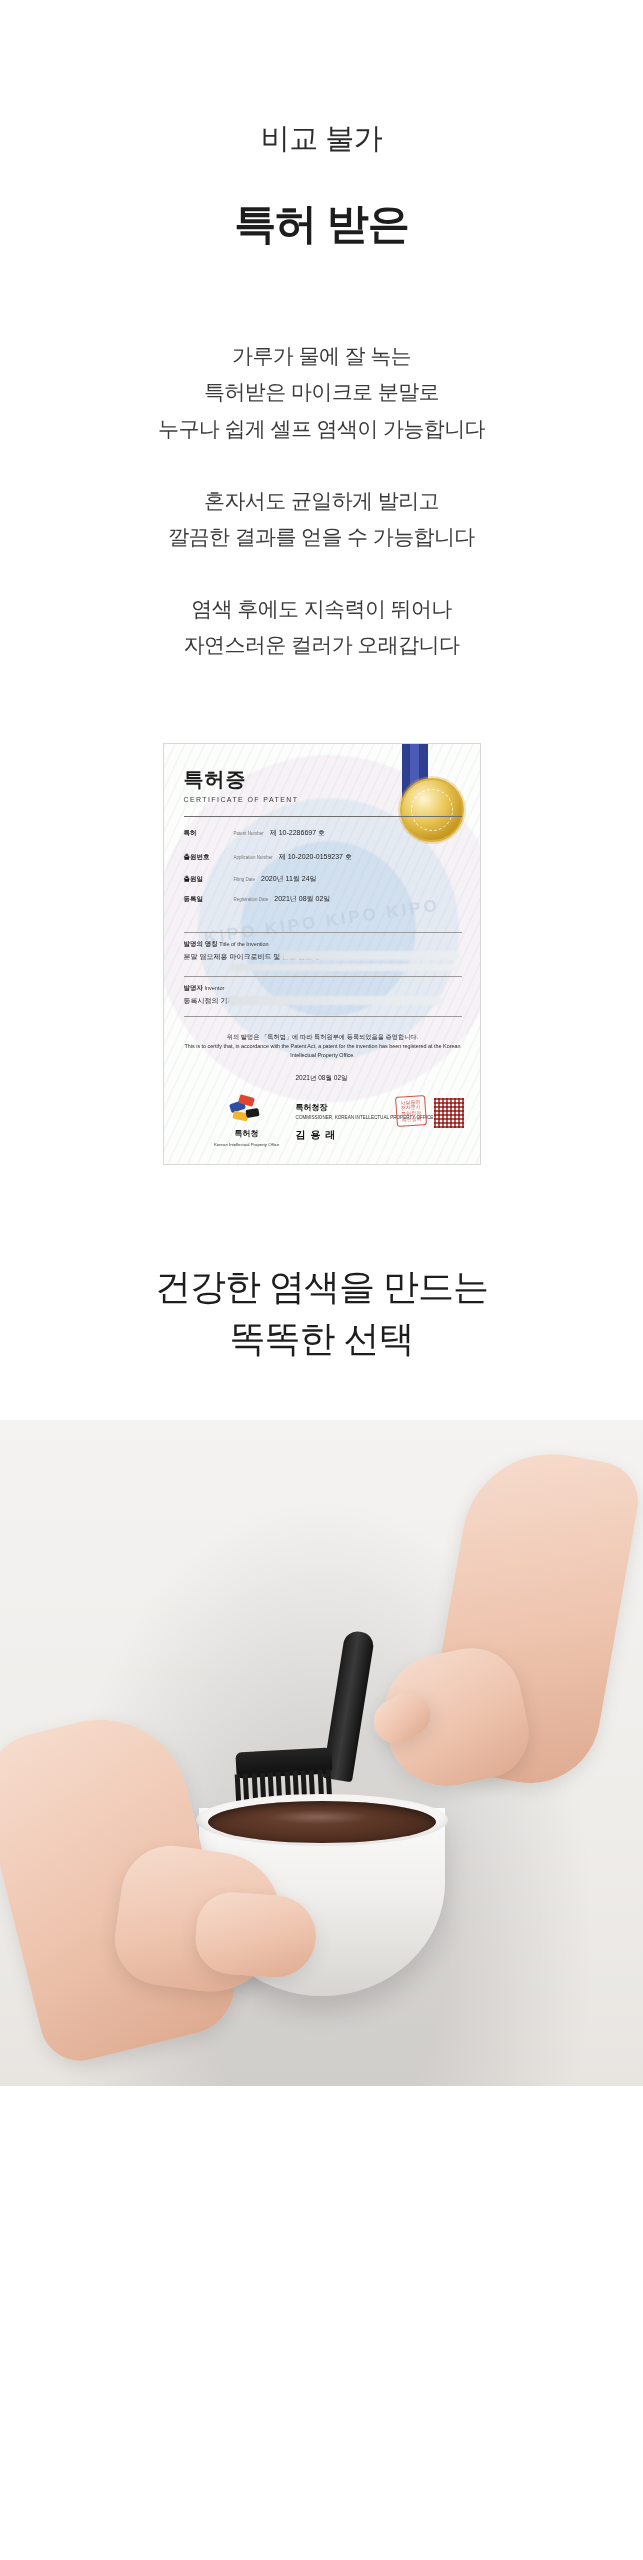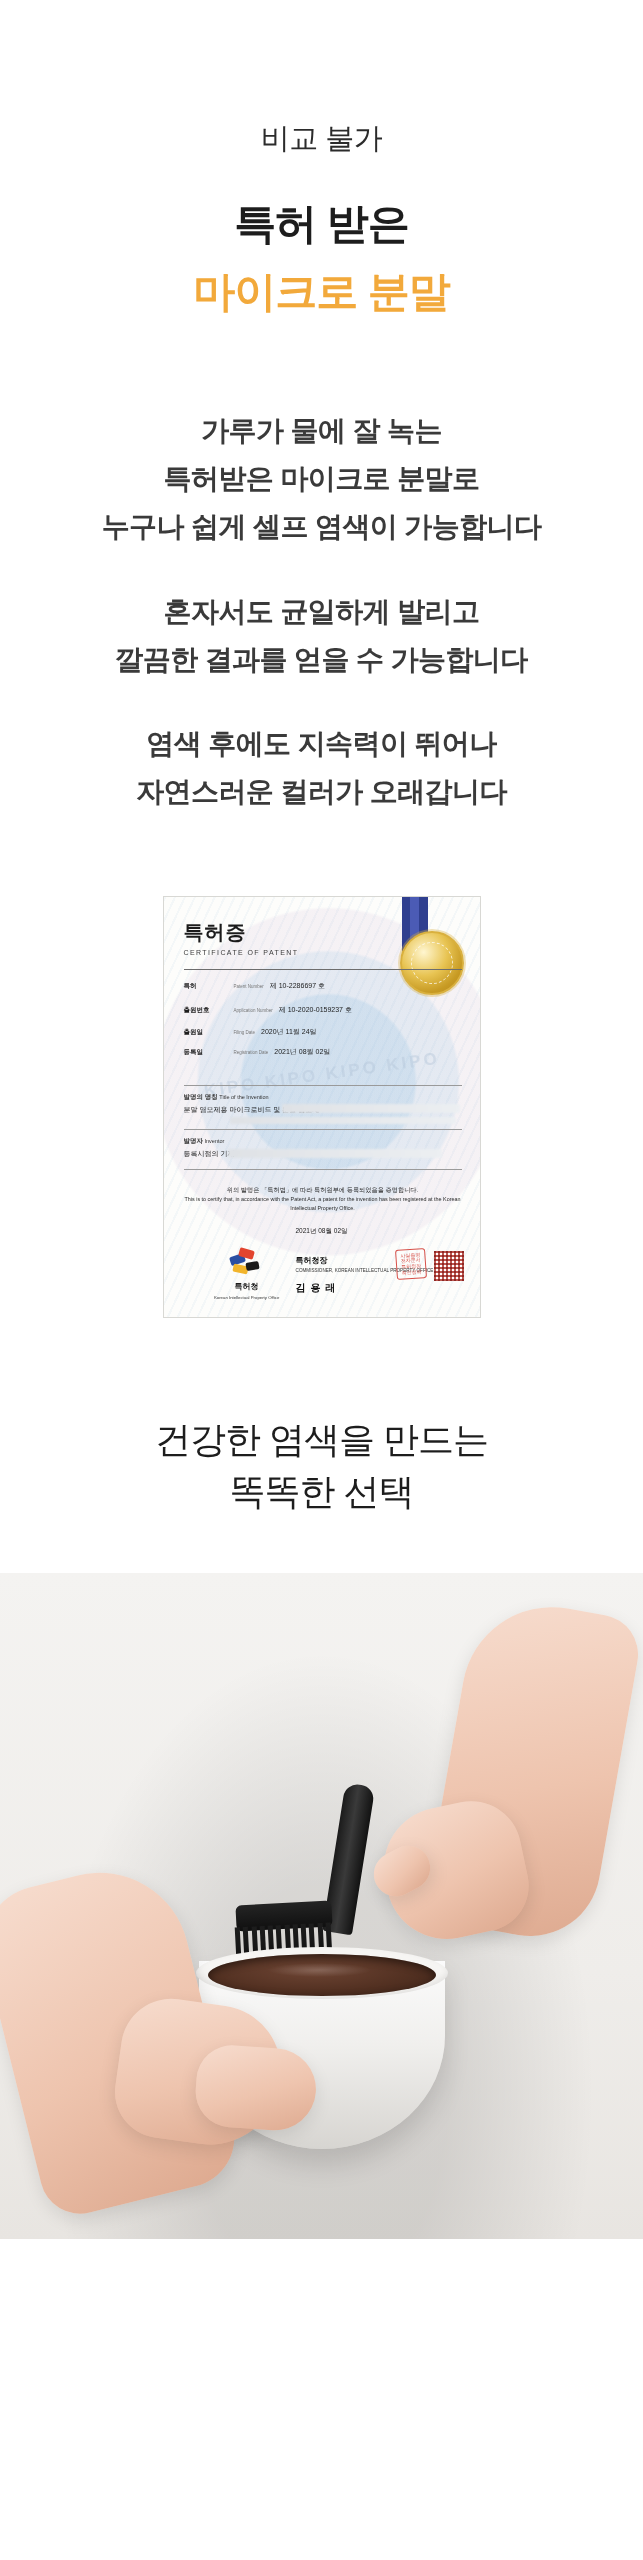--- a/index.html
+++ b/index.html
@@ -55,25 +55,25 @@
     line-height: 1.35;
   }
 
   
   .copy-block {
     margin-top: 86px;
     text-align: center;
     width: 100%;
   }
   .copy-para {
-    font-size: 28px;
+    font-size: 21px;
     line-height: 1.72;
     color: #3a3a3a;
     letter-spacing: -0.6px;
-    font-weight: 700;
+    font-weight: 400;
   }
   .copy-para + .copy-para { margin-top: 36px; }
   .copy-para span { display: block; }
 
   
   .cert-wrap {
     margin-top: 80px;
     width: 318px;
     height: 422px;
     position: relative;
@@ -490,21 +490,20 @@
   }
 </style>
 </head>
 <body>
 
 <div class="page">
 
   <section class="headline-block">
     <div class="kicker">비교 불가</div>
     <div class="title-main">특허 받은</div>
-    <div class="title-accent">마이크로 분말</div>
   </section>
 
   <section class="copy-block">
     <p class="copy-para">
       <span>가루가 물에 잘 녹는</span>
       <span>특허받은 마이크로 분말로</span>
       <span>누구나 쉽게 셀프 염색이 가능합니다</span>
     </p>
     <p class="copy-para">
       <span>혼자서도 균일하게 발리고</span>

